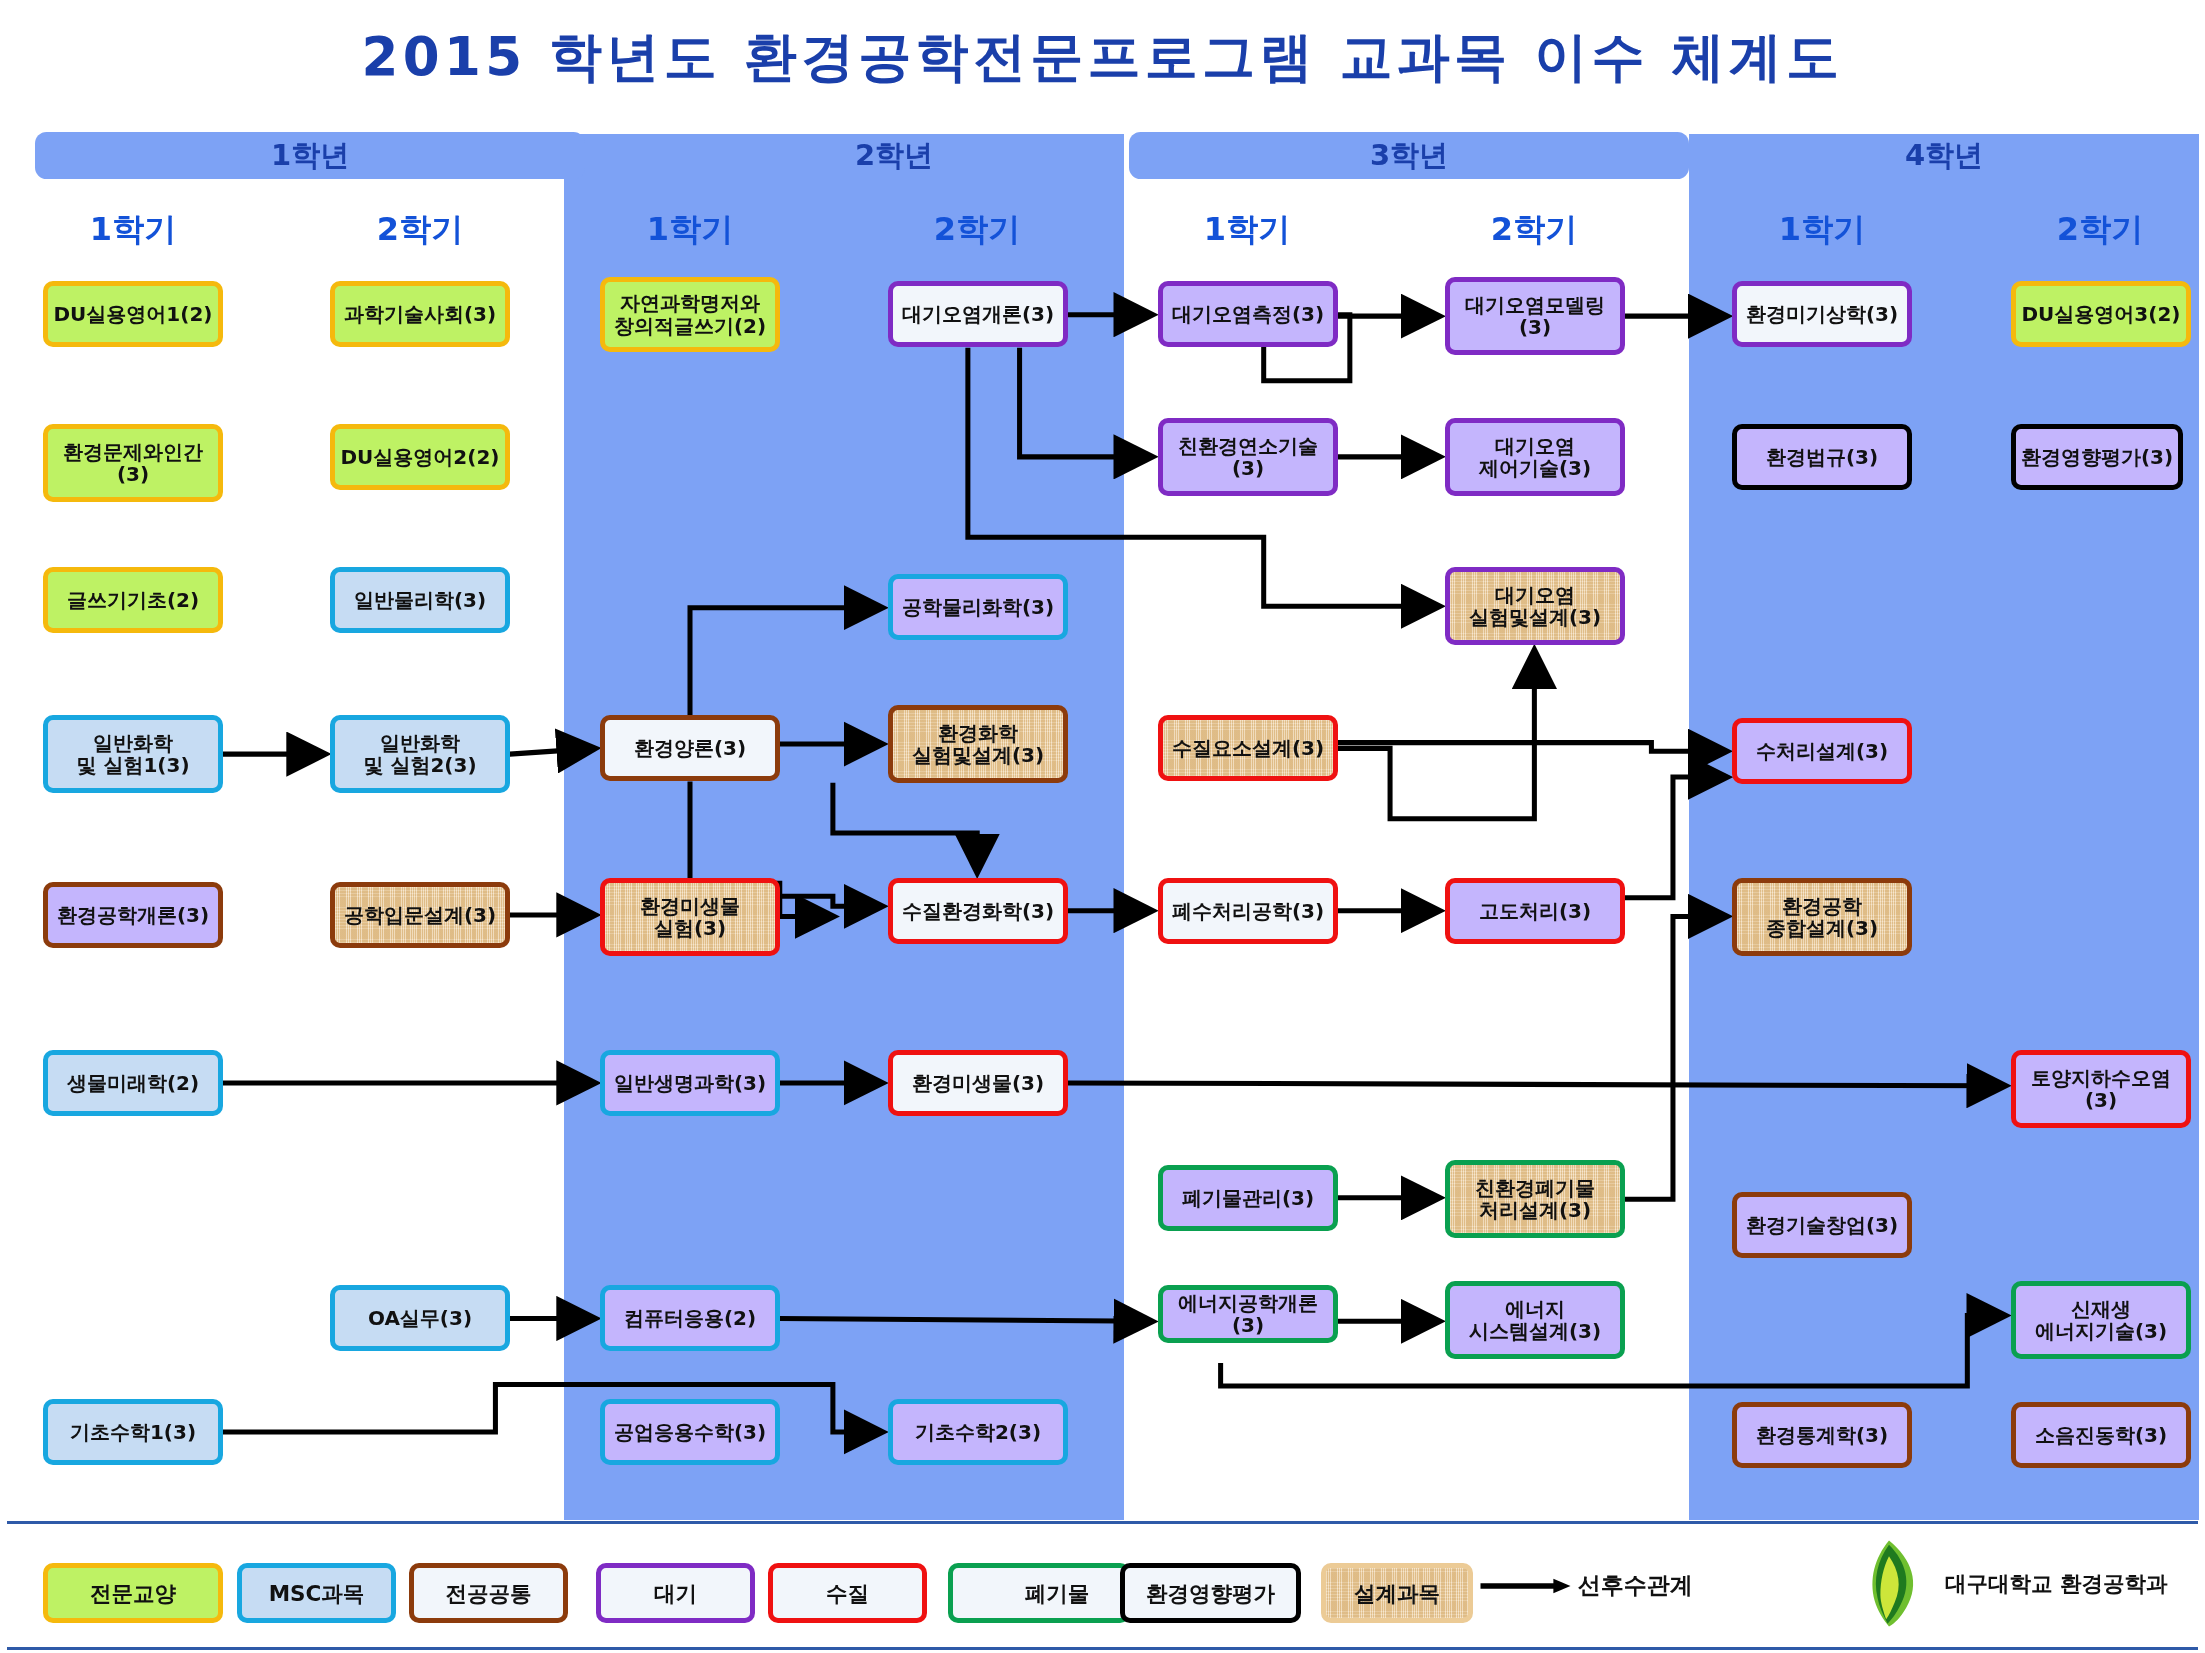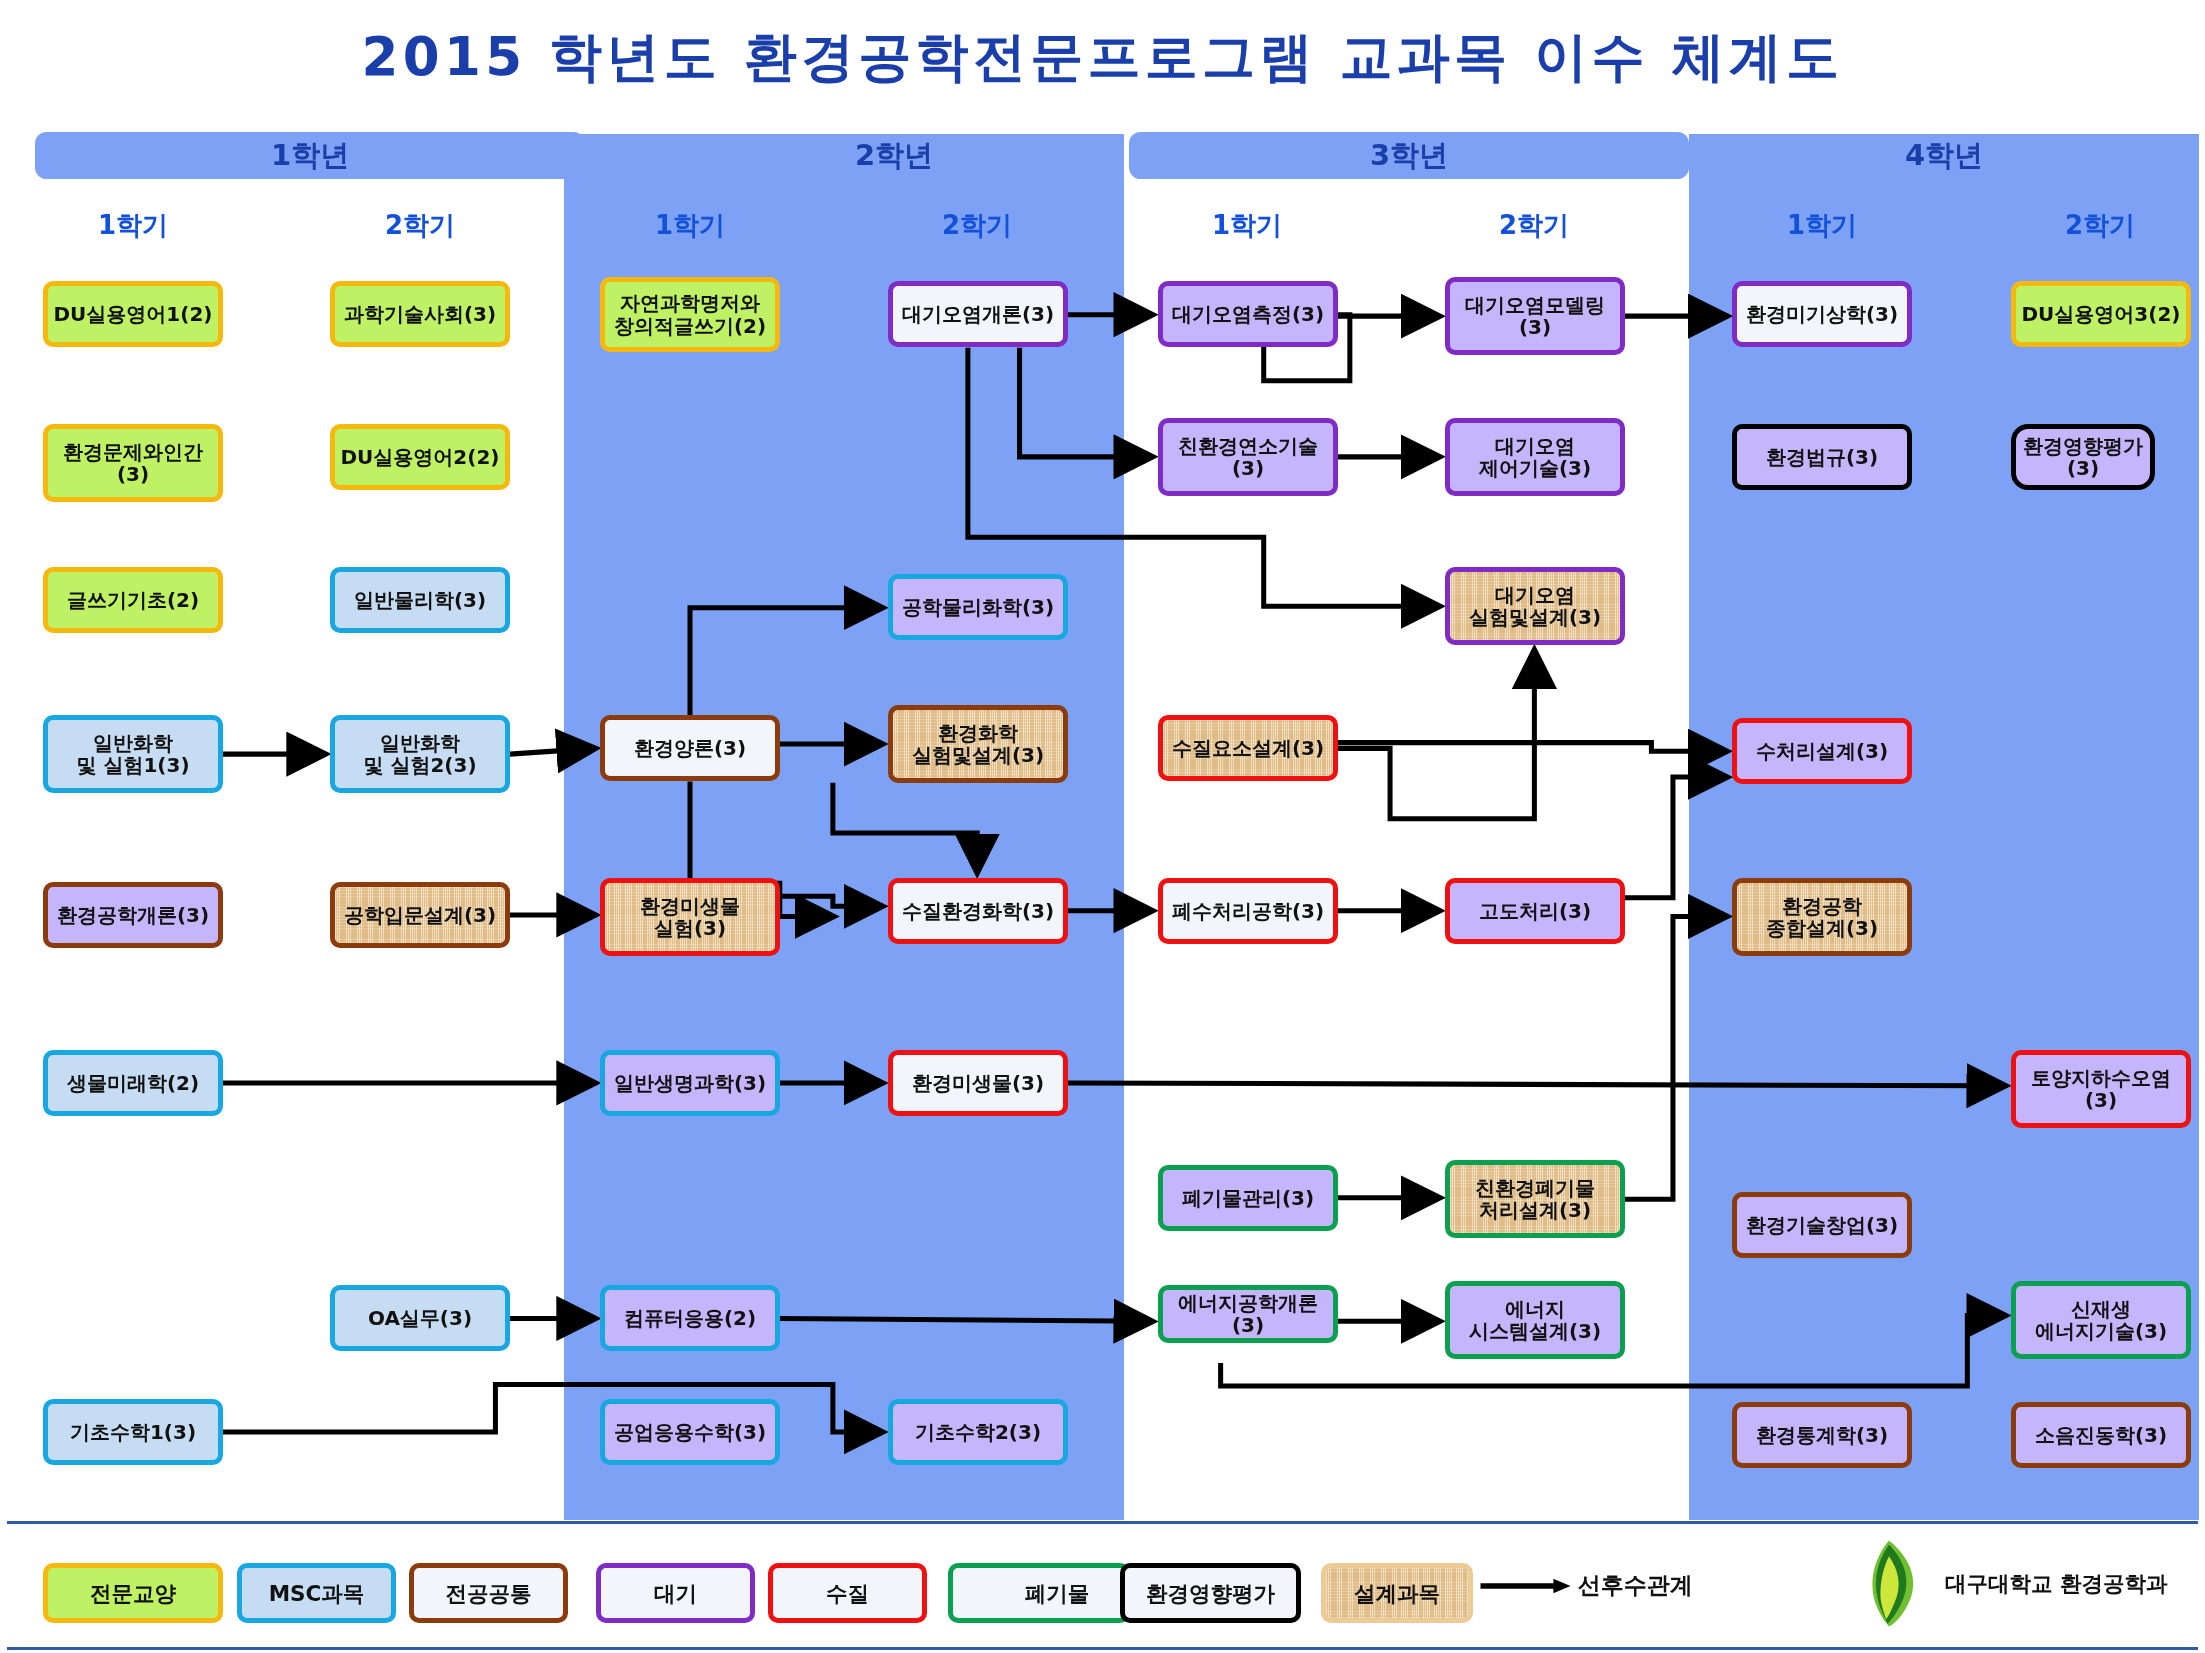--- a/index.html
+++ b/index.html
@@ -25,21 +25,21 @@
     position:absolute;height:47px;border-radius:11.5px;
     display:flex;align-items:center;justify-content:center;
     font-size:29px;font-weight:bold;color:#1a3faa;
   }
   .year-pill.filled{background:#7da2f5;}
   .year-pill.plain{background:transparent;}
 
   
   .sem-label{
     position:absolute;width:172px;text-align:center;
-    font-size:26px;font-weight:bold;color:#1352d8;
+    font-size:32px;font-weight:bold;color:#1352d8;
   }
 
   
   .box{
     position:absolute;box-sizing:border-box;
     display:flex;align-items:center;justify-content:center;
     text-align:center;line-height:1.12;
     font-size:20px;font-weight:bold;color:#111;
     border-radius:10px;
     padding:1.4px 2.9px;
@@ -239,21 +239,21 @@
       <div class="box b-w3 fill-lblue bd-green" style="left: 1445px; top: 1281px; width: 180px; height: 78px;">에너지
 시스템설계(3)</div>
       <div class="box b-w3 fill-white bd-purple" style="left: 1732px; top: 281px; width: 180px; height: 66px;">환경미기상학(3)</div>
       <div class="box b-w3 fill-lblue bd-black" style="left: 1732px; top: 424px; width: 180px; height: 66px;">환경법규(3)</div>
       <div class="box b-w3 fill-lblue bd-red" style="left: 1732px; top: 718px; width: 180px; height: 66px;">수처리설계(3)</div>
       <div class="box b-w3 fill-kraft bd-brown" style="left: 1732px; top: 878px; width: 180px; height: 78px;">환경공학
 종합설계(3)</div>
       <div class="box b-w3 fill-lblue bd-brown" style="left: 1732px; top: 1192px; width: 180px; height: 66px;">환경기술창업(3)</div>
       <div class="box b-w3 fill-lblue bd-brown" style="left: 1732px; top: 1402px; width: 180px; height: 66px;">환경통계학(3)</div>
       <div class="box b-w3 fill-cream bd-yellow" style="left: 2011px; top: 281px; width: 180px; height: 66px;">DU실용영어3(2)</div>
-      <div class="box b-w3 fill-lblue bd-black" style="left: 2011px; top: 424px; width: 144px; height: 66px; border-radius: 17px;">환경영향평가(3)</div>
+      <div class="box b-w3 fill-lblue bd-black" style="left: 2011px; top: 424px; width: 172px; height: 66px;">환경영향평가(3)</div>
       <div class="box b-w3 fill-lblue bd-red" style="left: 2011px; top: 1050px; width: 180px; height: 78px;">토양지하수오염
 (3)</div>
       <div class="box b-w3 fill-lblue bd-green" style="left: 2011px; top: 1281px; width: 180px; height: 78px;">신재생
 에너지기술(3)</div>
       <div class="box b-w3 fill-lblue bd-brown" style="left: 2011px; top: 1402px; width: 180px; height: 66px;">소음진동학(3)</div>
     </div>
 
   <div id="legend-rule"></div>
   <div id="legend-rule2"></div>
   <div id="legend-items">

